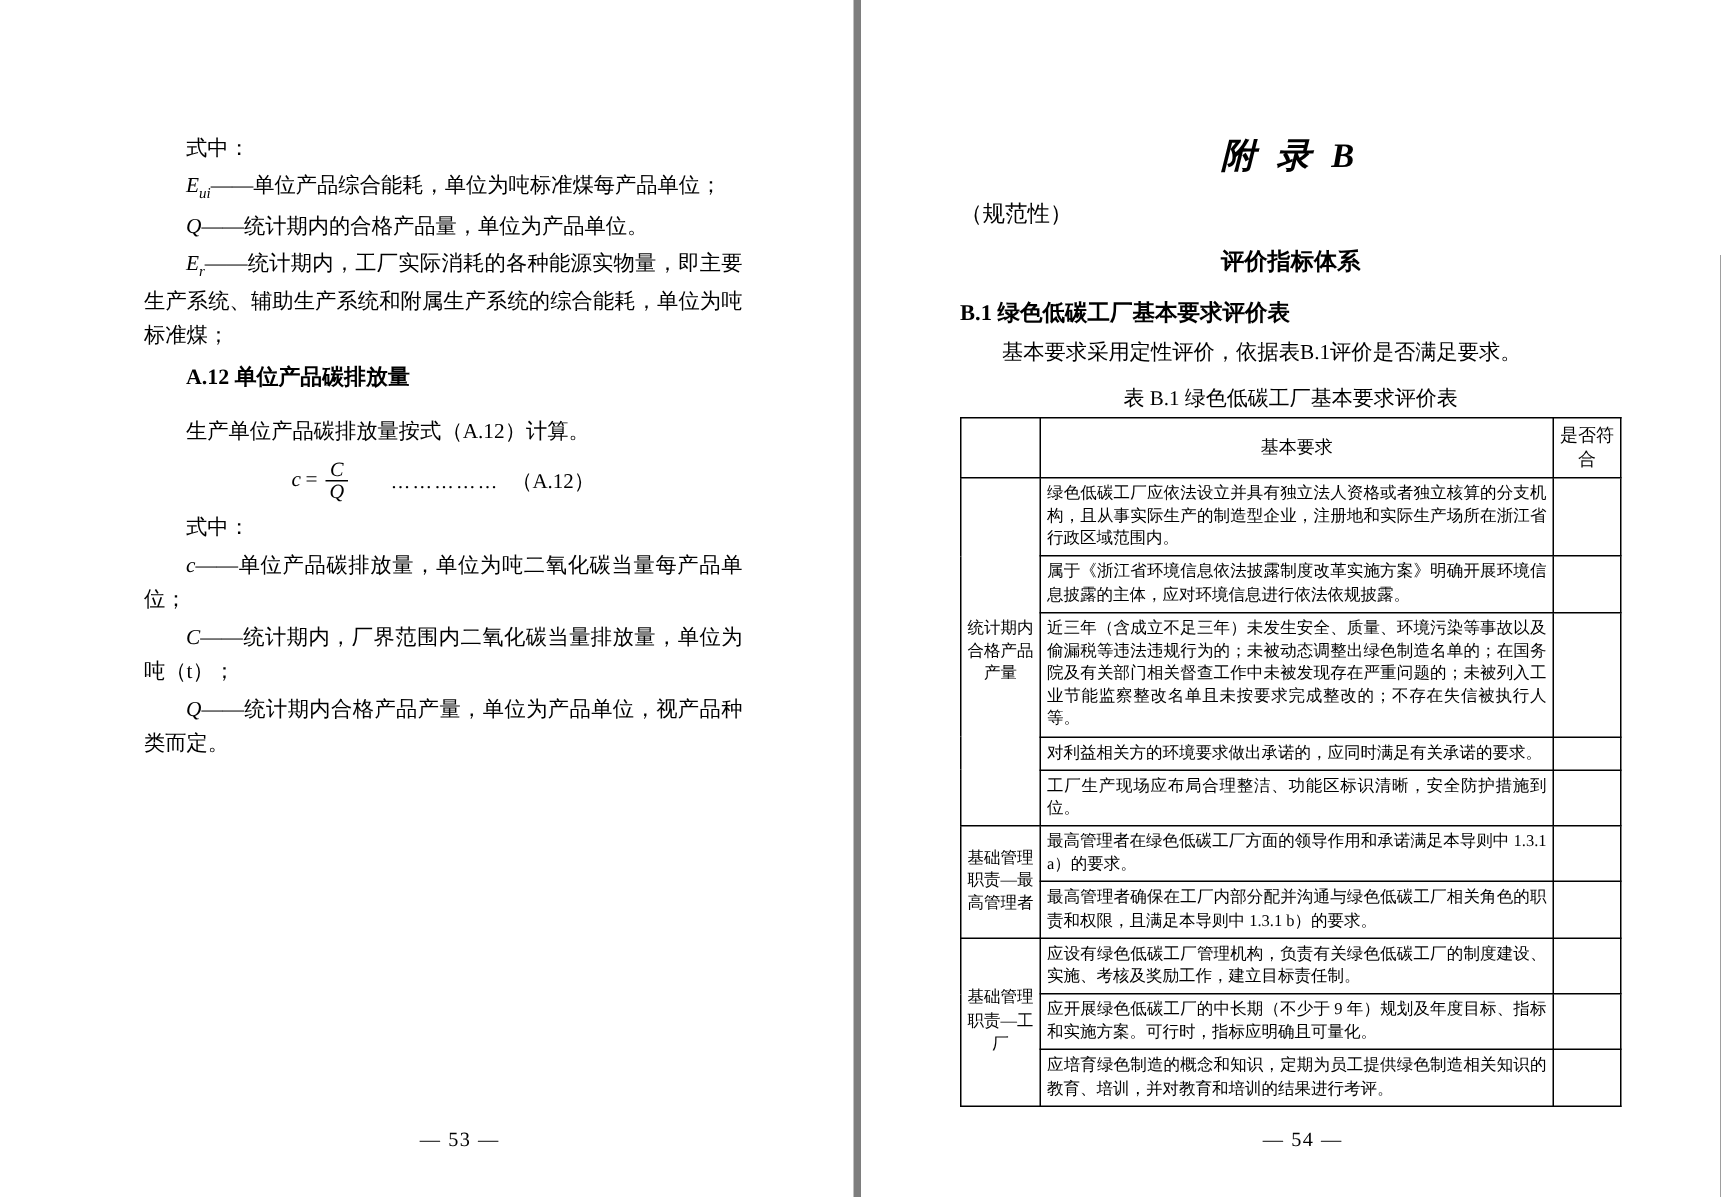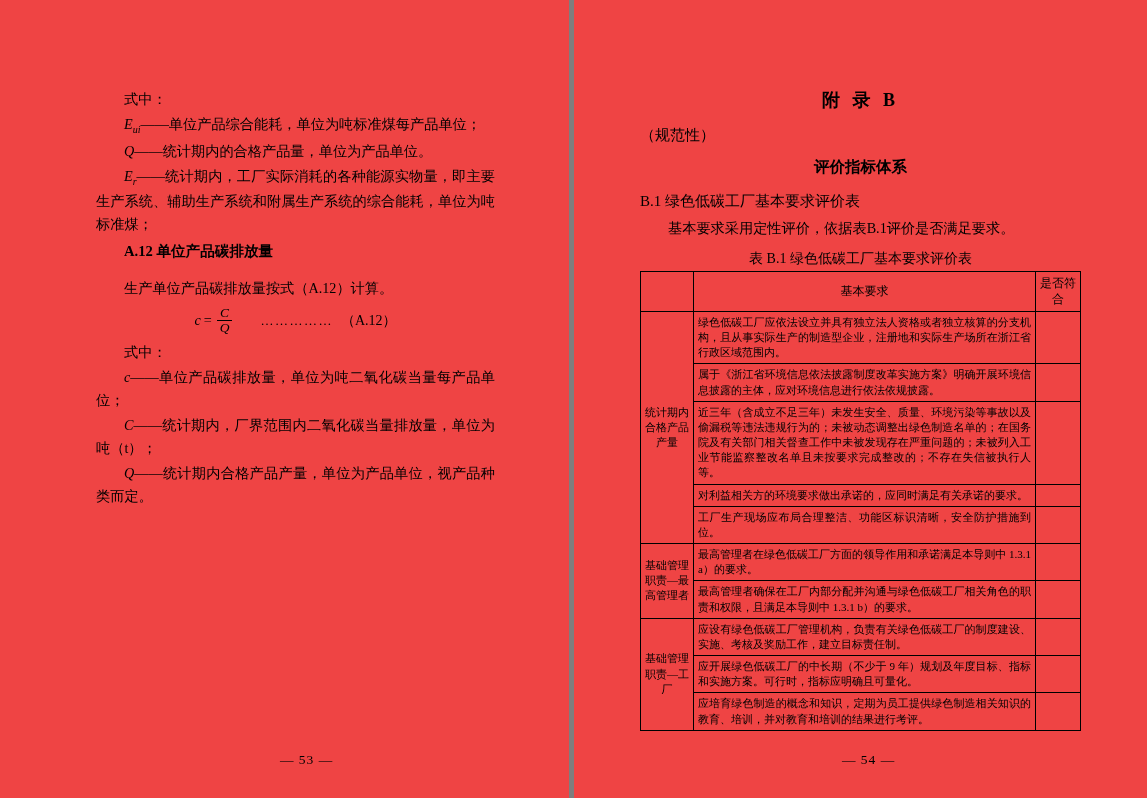--- a/index.html
+++ b/index.html
@@ -13,21 +13,21 @@
     font-family: "Liberation Serif", serif;
     overflow: hidden;
   }
   .spread {
     display: flex;
     width: 1147px;
     height: 798px;
     gap: 5px;
   }
   .page {
-    background: #ef4444;
+    background: #ffffff;
     position: relative;
     box-sizing: border-box;
   }
   .page-left {
     width: 569px;
     height: 798px;
     padding: 88px 74px 0 96px;
   }
   .page-right {
     width: 573px;
@@ -82,39 +82,40 @@
     line-height: 1.05;
   }
   .frac .num { font-style: italic; padding: 0 3px; font-size: 13.5px; }
   .frac .den { font-style: italic; padding: 0 3px; font-size: 13.5px; border-top: 1px solid #000; }
   .dots { letter-spacing: 1.5px; margin: 0 8px 0 26px; font-size: 13px; }
   .eqno { font-size: 14px; }
 
   
   .app-title {
     text-align: center;
-    font-size: 18px;
+    font-size: 23px;
     font-weight: bold;
     letter-spacing: 4px;
     margin: 0 0 14px 0;
+    font-style: italic;
   }
   .app-sub {
     text-align: left;
     font-size: 15px;
     margin: 0 0 12px 0;
   }
   .app-sub2 {
     text-align: center;
     font-size: 15.5px;
     font-weight: bold;
     margin: 0 0 14px 0;
   }
   .b1-head {
     font-size: 15px;
-    font-weight: normal;
+    font-weight: bold;
     margin: 0 0 6px 0;
   }
   .b1-para {
     font-size: 14.2px;
     text-indent: 28px;
     margin: 0 0 10px 0;
     line-height: 1.6;
   }
   .tbl-caption {
     text-align: center;

